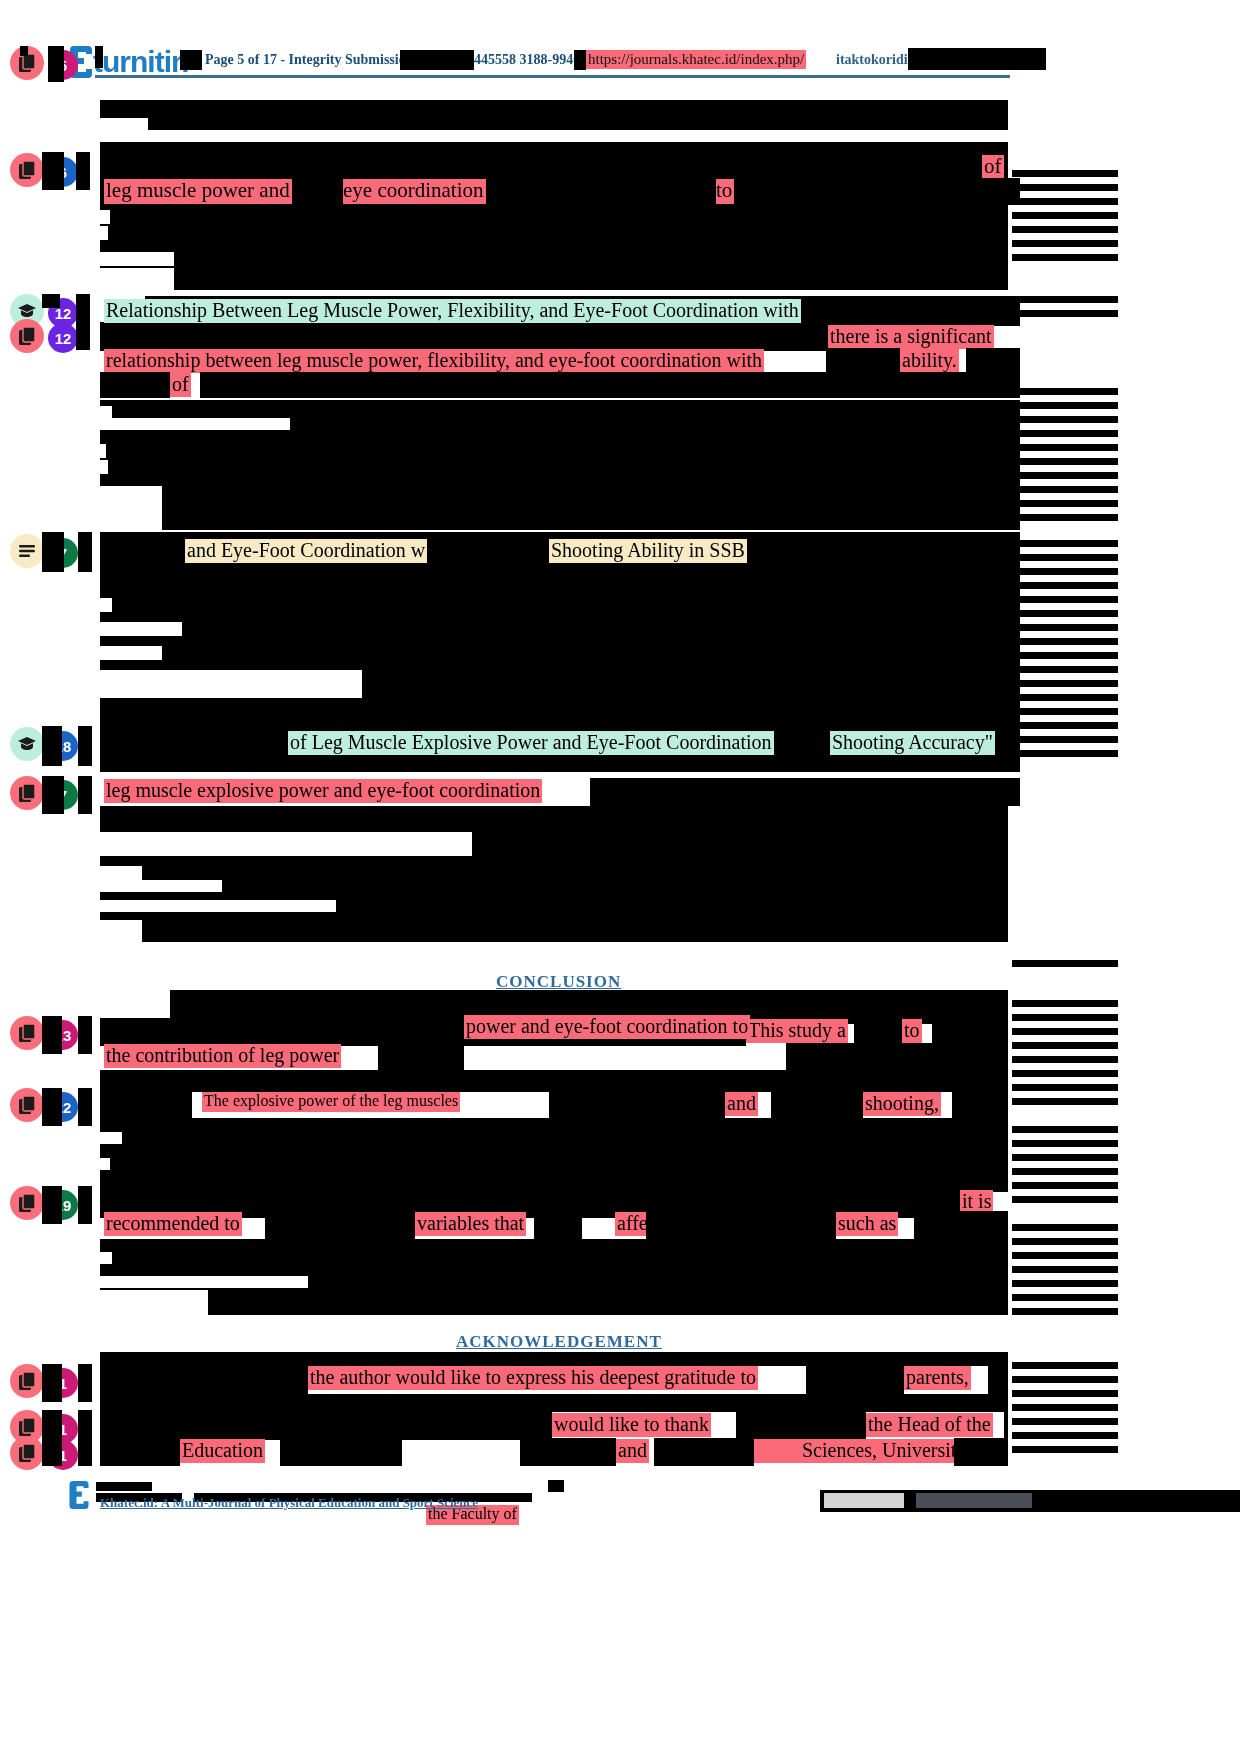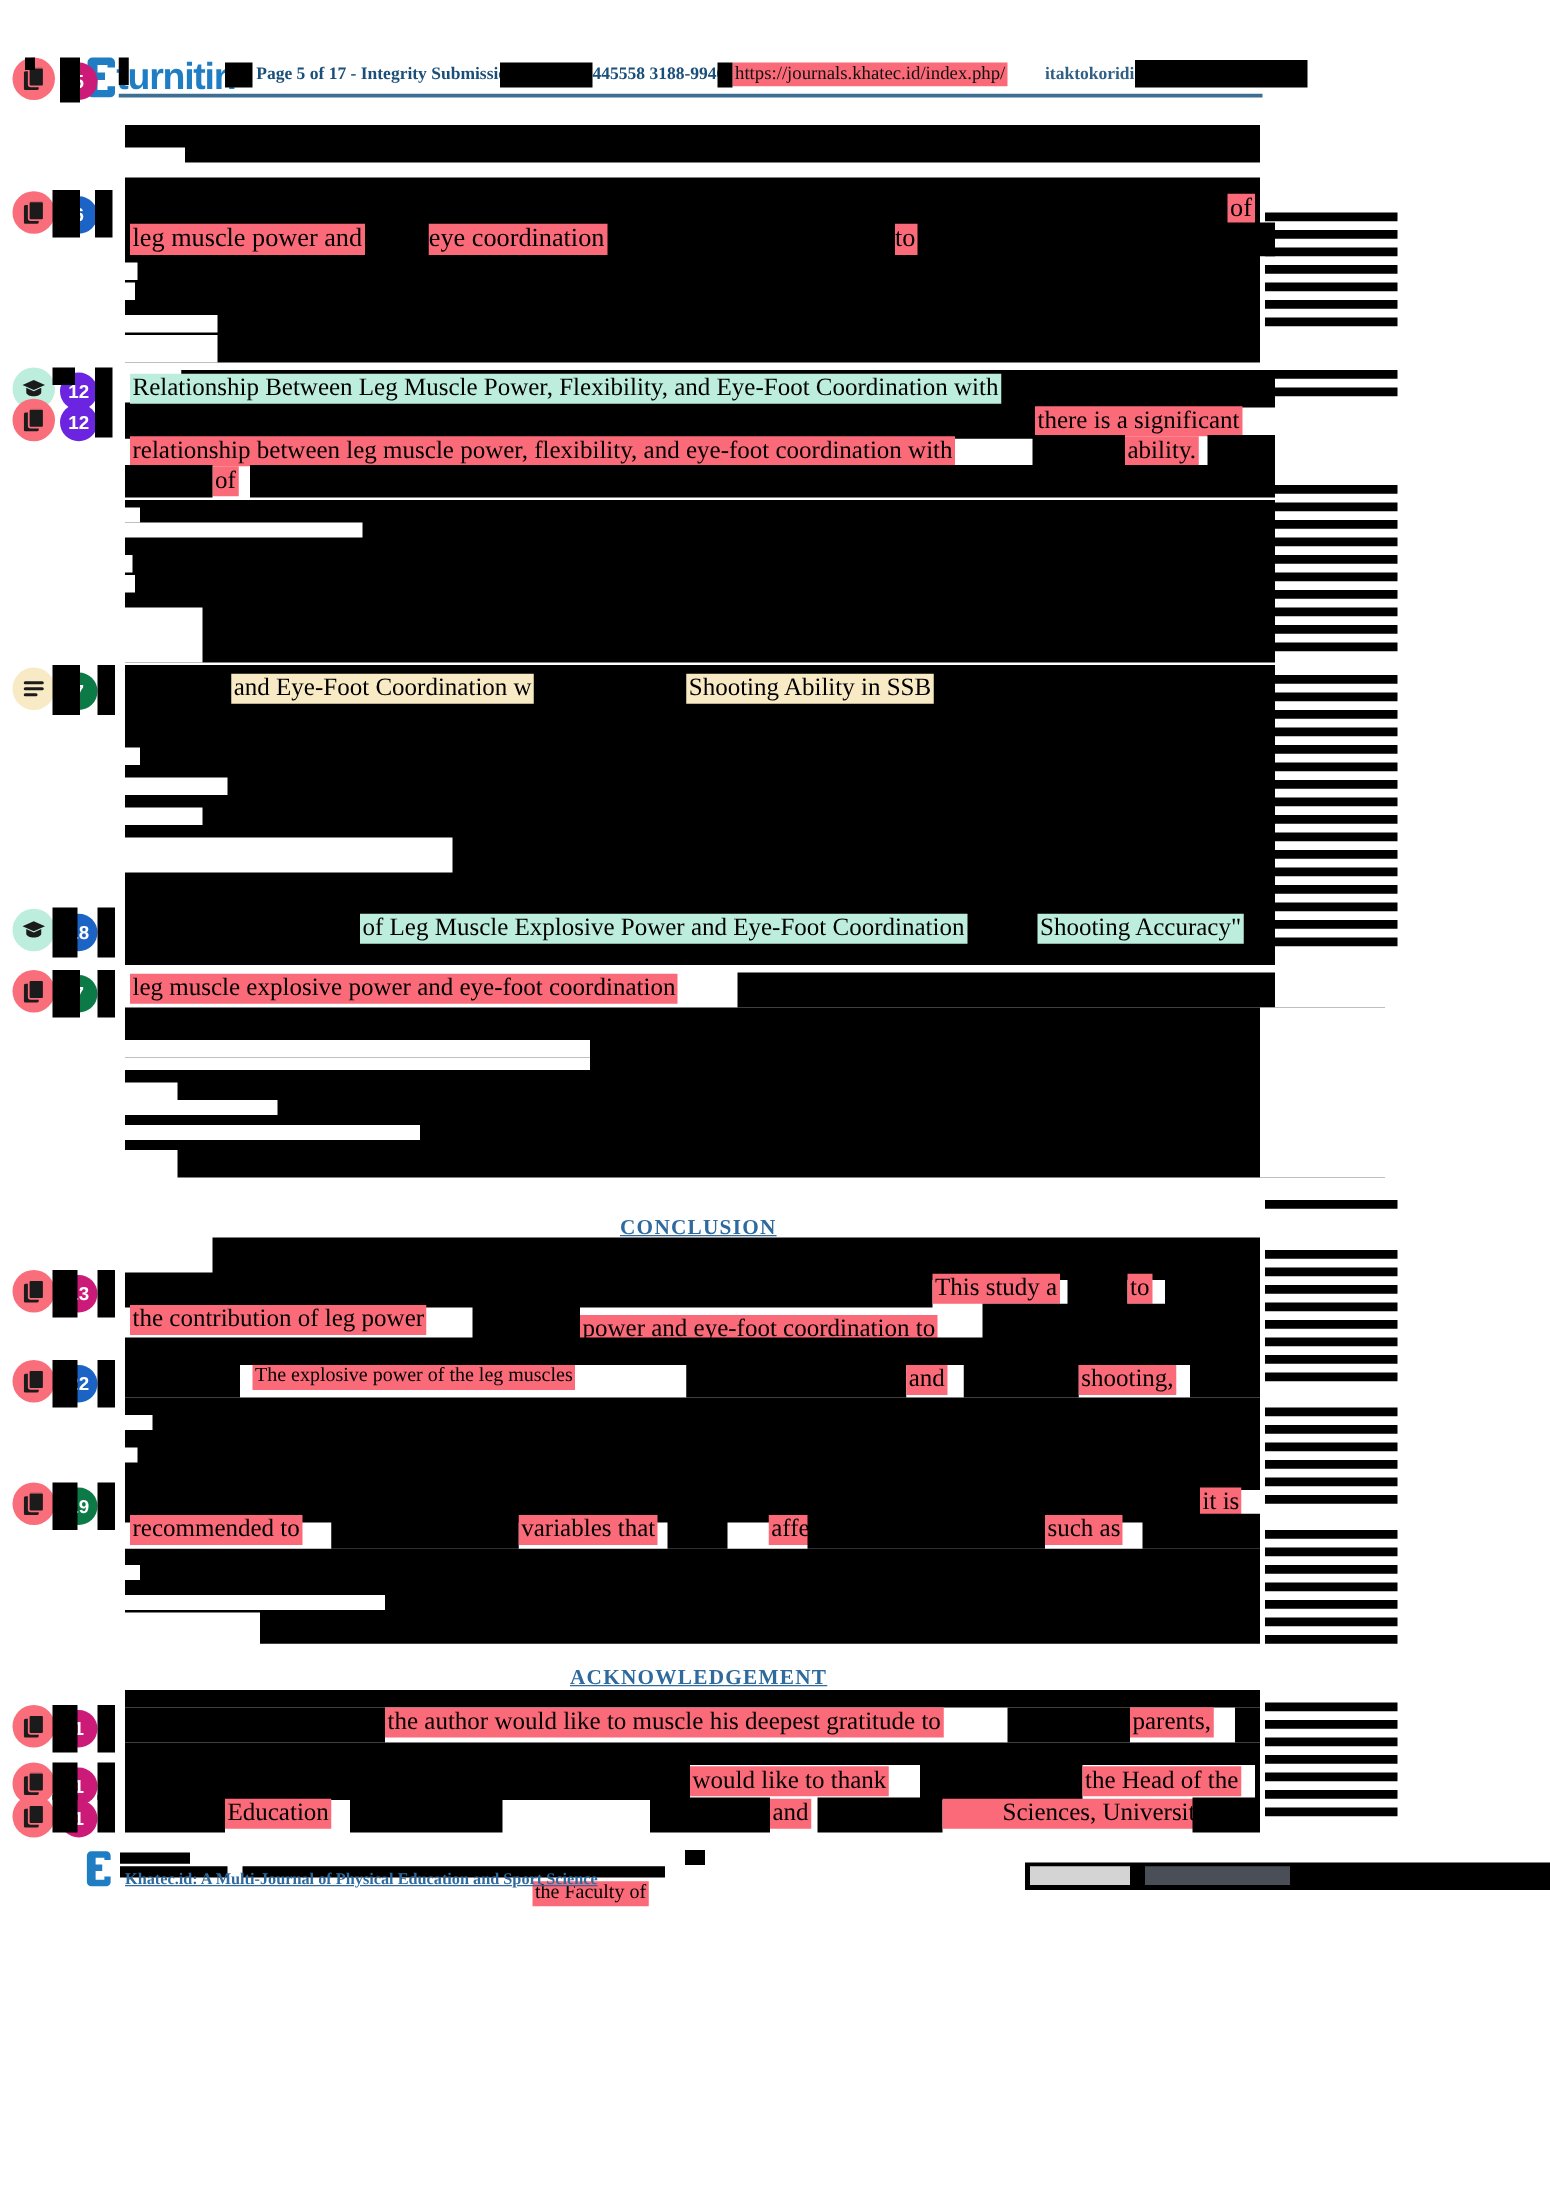--- a/index.html
+++ b/index.html
@@ -308,21 +308,21 @@
 
   <div class="redact" style="left:170px; top:990px; width:838px; height:34px;"></div>
   <div class="redact" style="left:100px; top:1018px; width:646px; height:28px;"></div>
   <div class="hl hl-pink" style="left:746px; top:1019px; font-size:20px;">This study a</div>
   <div class="redact" style="left:854px; top:1018px; width:48px; height:28px;"></div>
   <div class="hl hl-pink" style="left:902px; top:1019px; font-size:20px;">to</div>
   <div class="redact" style="left:932px; top:1018px; width:76px; height:28px;"></div>
 
   <div class="hl hl-pink" style="left:104px; top:1044px; font-size:20px;">the contribution of leg power</div>
   <div class="redact" style="left:378px; top:1043px; width:86px; height:28px;"></div>
-  <div class="hl hl-pink" style="left:464px; top:1052px; font-size:20px;">power and eye-foot coordination to</div>
+  <div class="hl hl-pink" style="left:464px; top:1015px; font-size:20px;">power and eye-foot coordination to</div>
   <div class="redact" style="left:786px; top:1043px; width:222px;height:28px;"></div>
 
   <div class="badge-row" style="left:10px; top:1016px;">
     <div class="src-icon pub">
       <svg width="17" height="19" viewBox="0 0 17 19">
           <rect x="0" y="3" width="12" height="15" rx="1.5" fill="#1b1b1b"></rect>
           <rect x="4" y="0" width="12" height="15" rx="1.5" fill="#1b1b1b" stroke="#fa6e7b" stroke-width="1.4"></rect>
         </svg>
     </div>
     <div class="count c-magenta">13</div>
@@ -404,21 +404,21 @@
   <div class="redact" style="left:1012px; top:1252px;width:106px; height:7px;"></div>
   <div class="redact" style="left:1012px; top:1266px;width:106px; height:7px;"></div>
   <div class="redact" style="left:1012px; top:1280px;width:106px; height:7px;"></div>
   <div class="redact" style="left:1012px; top:1294px;width:106px; height:7px;"></div>
   <div class="redact" style="left:1012px; top:1308px;width:106px; height:7px;"></div>
 
   <div class="section-head" style="left:456px; top:1332px; font-size:17px;">ACKNOWLEDGEMENT</div>
 
   <div class="redact" style="left:100px; top:1352px; width:908px; height:14px;"></div>
   <div class="redact" style="left:100px; top:1366px; width:208px;height:28px;"></div>
-  <div class="hl hl-pink" style="left:308px; top:1366px; font-size:20px;">the author would like to muscle his deepest gratitude to</div>
+  <div class="hl hl-pink" style="left:308px; top:1366px; font-size:20px;">the author would like to express his deepest gratitude to</div>
   <div class="redact" style="left:806px; top:1366px; width:98px; height:28px;"></div>
   <div class="hl hl-pink" style="left:904px; top:1366px; font-size:20px;">parents,</div>
   <div class="redact" style="left:988px; top:1366px; width:20px; height:28px;"></div>
 
   <div class="badge-row" style="left:10px; top:1364px;">
     <div class="src-icon pub">
       <svg width="17" height="19" viewBox="0 0 17 19">
           <rect x="0" y="3" width="12" height="15" rx="1.5" fill="#1b1b1b"></rect>
           <rect x="4" y="0" width="12" height="15" rx="1.5" fill="#1b1b1b" stroke="#fa6e7b" stroke-width="1.4"></rect>
         </svg>

